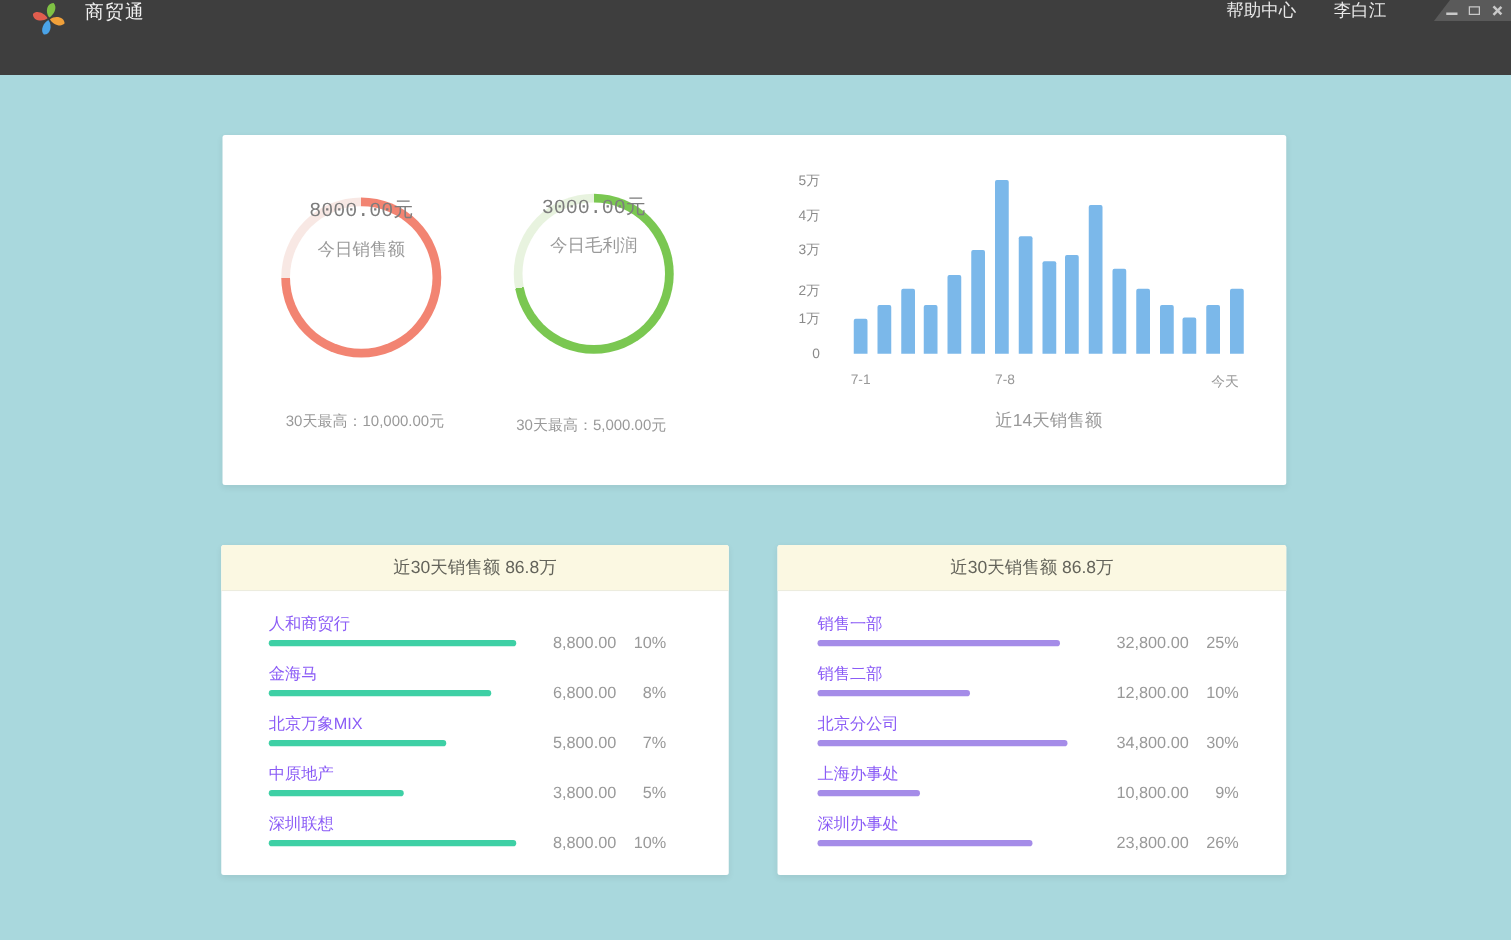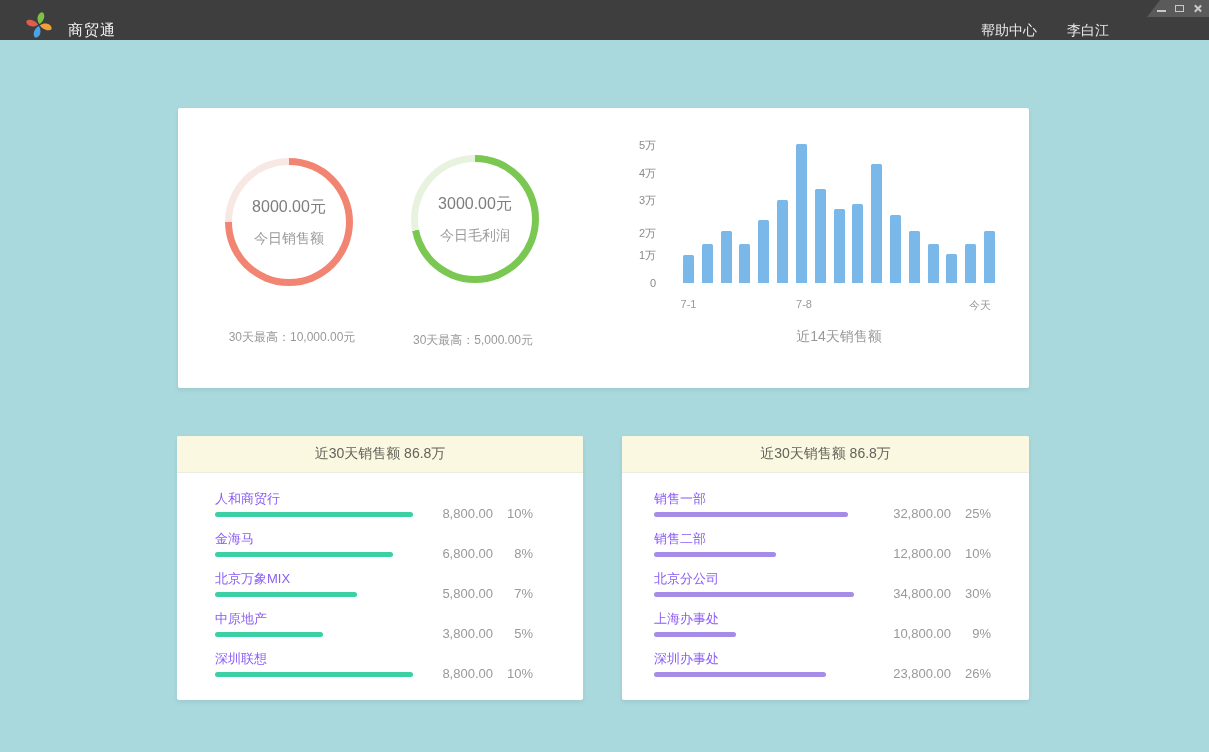--- a/index.html
+++ b/index.html
@@ -6,22 +6,22 @@
   html,body { width:1209px; height:752px; }
   body {
     font-family:"Liberation Sans", sans-serif;
     background:#a9d8dd;
     position:relative;
     overflow:hidden;
     color:#666;
   }
   
   .titlebar {
-    height:40px; background:#3e3e3e;
-    display:flex; align-items:flex-end;
+    height:60px; background:#3e3e3e;
+    display:flex; align-items:flex-start;
     padding:0 24px; position:relative;
   }
   .logo { width:30px; height:30px; flex:0 0 auto; }
   .app-title { color:#f2f2f2; font-size:15px; margin-left:14px; letter-spacing:1px; }
   .titlebar-right { margin-left:auto; display:flex; align-items:center; margin-right:76px; }
   .tb-link { color:#e8e8e8; font-size:14px; cursor:pointer; }
   .tb-link + .tb-link { margin-left:30px; }
   .win-controls {
     position:absolute; top:0; right:0; width:62px; height:17px;
     background:#5a5a5a;
@@ -46,21 +46,21 @@
   }
   .card-overview { left:178px; top:108px; width:851px; height:280px; }
   .card-left  { left:177px; top:436px; width:406px; height:264px; }
   .card-right { left:622px; top:436px; width:407px; height:264px; }
 
   
   .donut { position:absolute; width:128px; height:128px; border-radius:50%; }
   .donut::after { content:""; position:absolute; inset:7px; background:#fff; border-radius:50%; }
   .donut-inner {
     position:absolute; inset:0; z-index:1;
-    display:flex; flex-direction:column; align-items:center; justify-content:center;
+    display:flex; flex-direction:column; align-items:center; justify-content:flex-start;font-family:Liberation Mono, monospace;
   }
   .donut-value { font-size:16px; color:#7d7d7d; margin-bottom:12px; }
   .donut-label { font-size:14px; color:#9a9a9a; }
   .donut-caption { position:absolute; font-size:12px; color:#999; text-align:center; }
 
   
   .bchart-plot {
     position:absolute; left:505px; top:32px; width:312px; height:143px;
     display:flex; align-items:flex-end; justify-content:space-between;
   }

